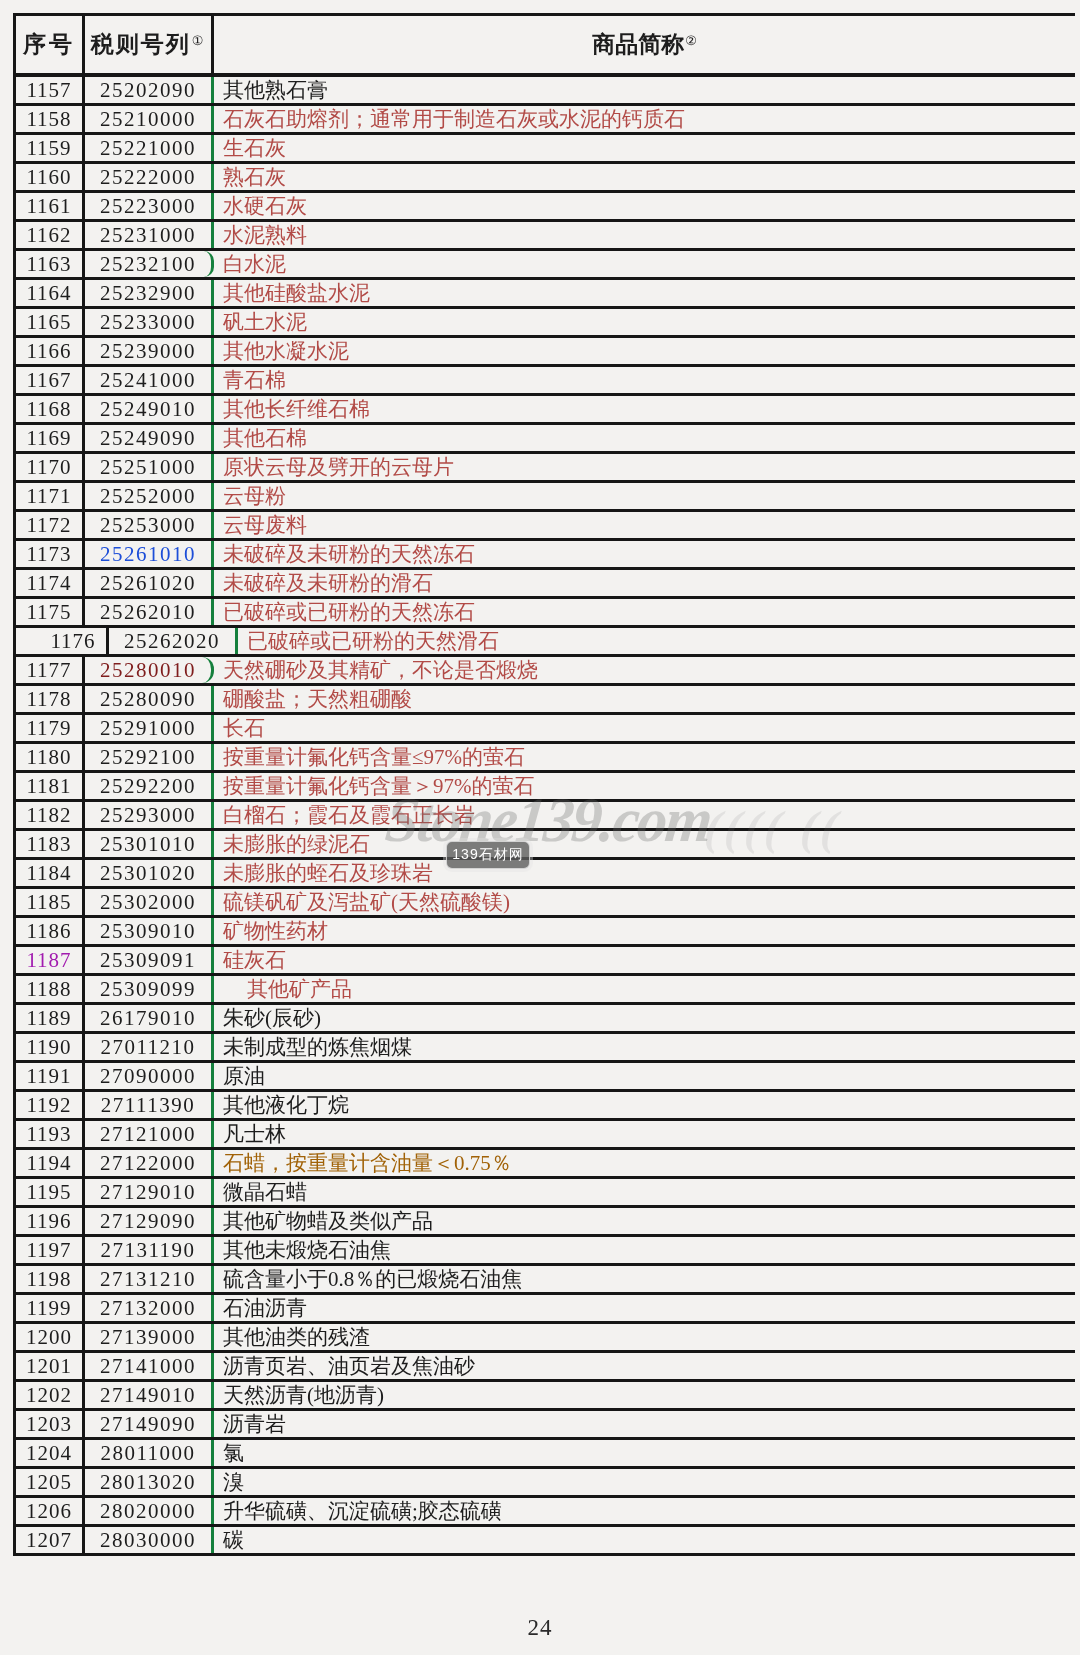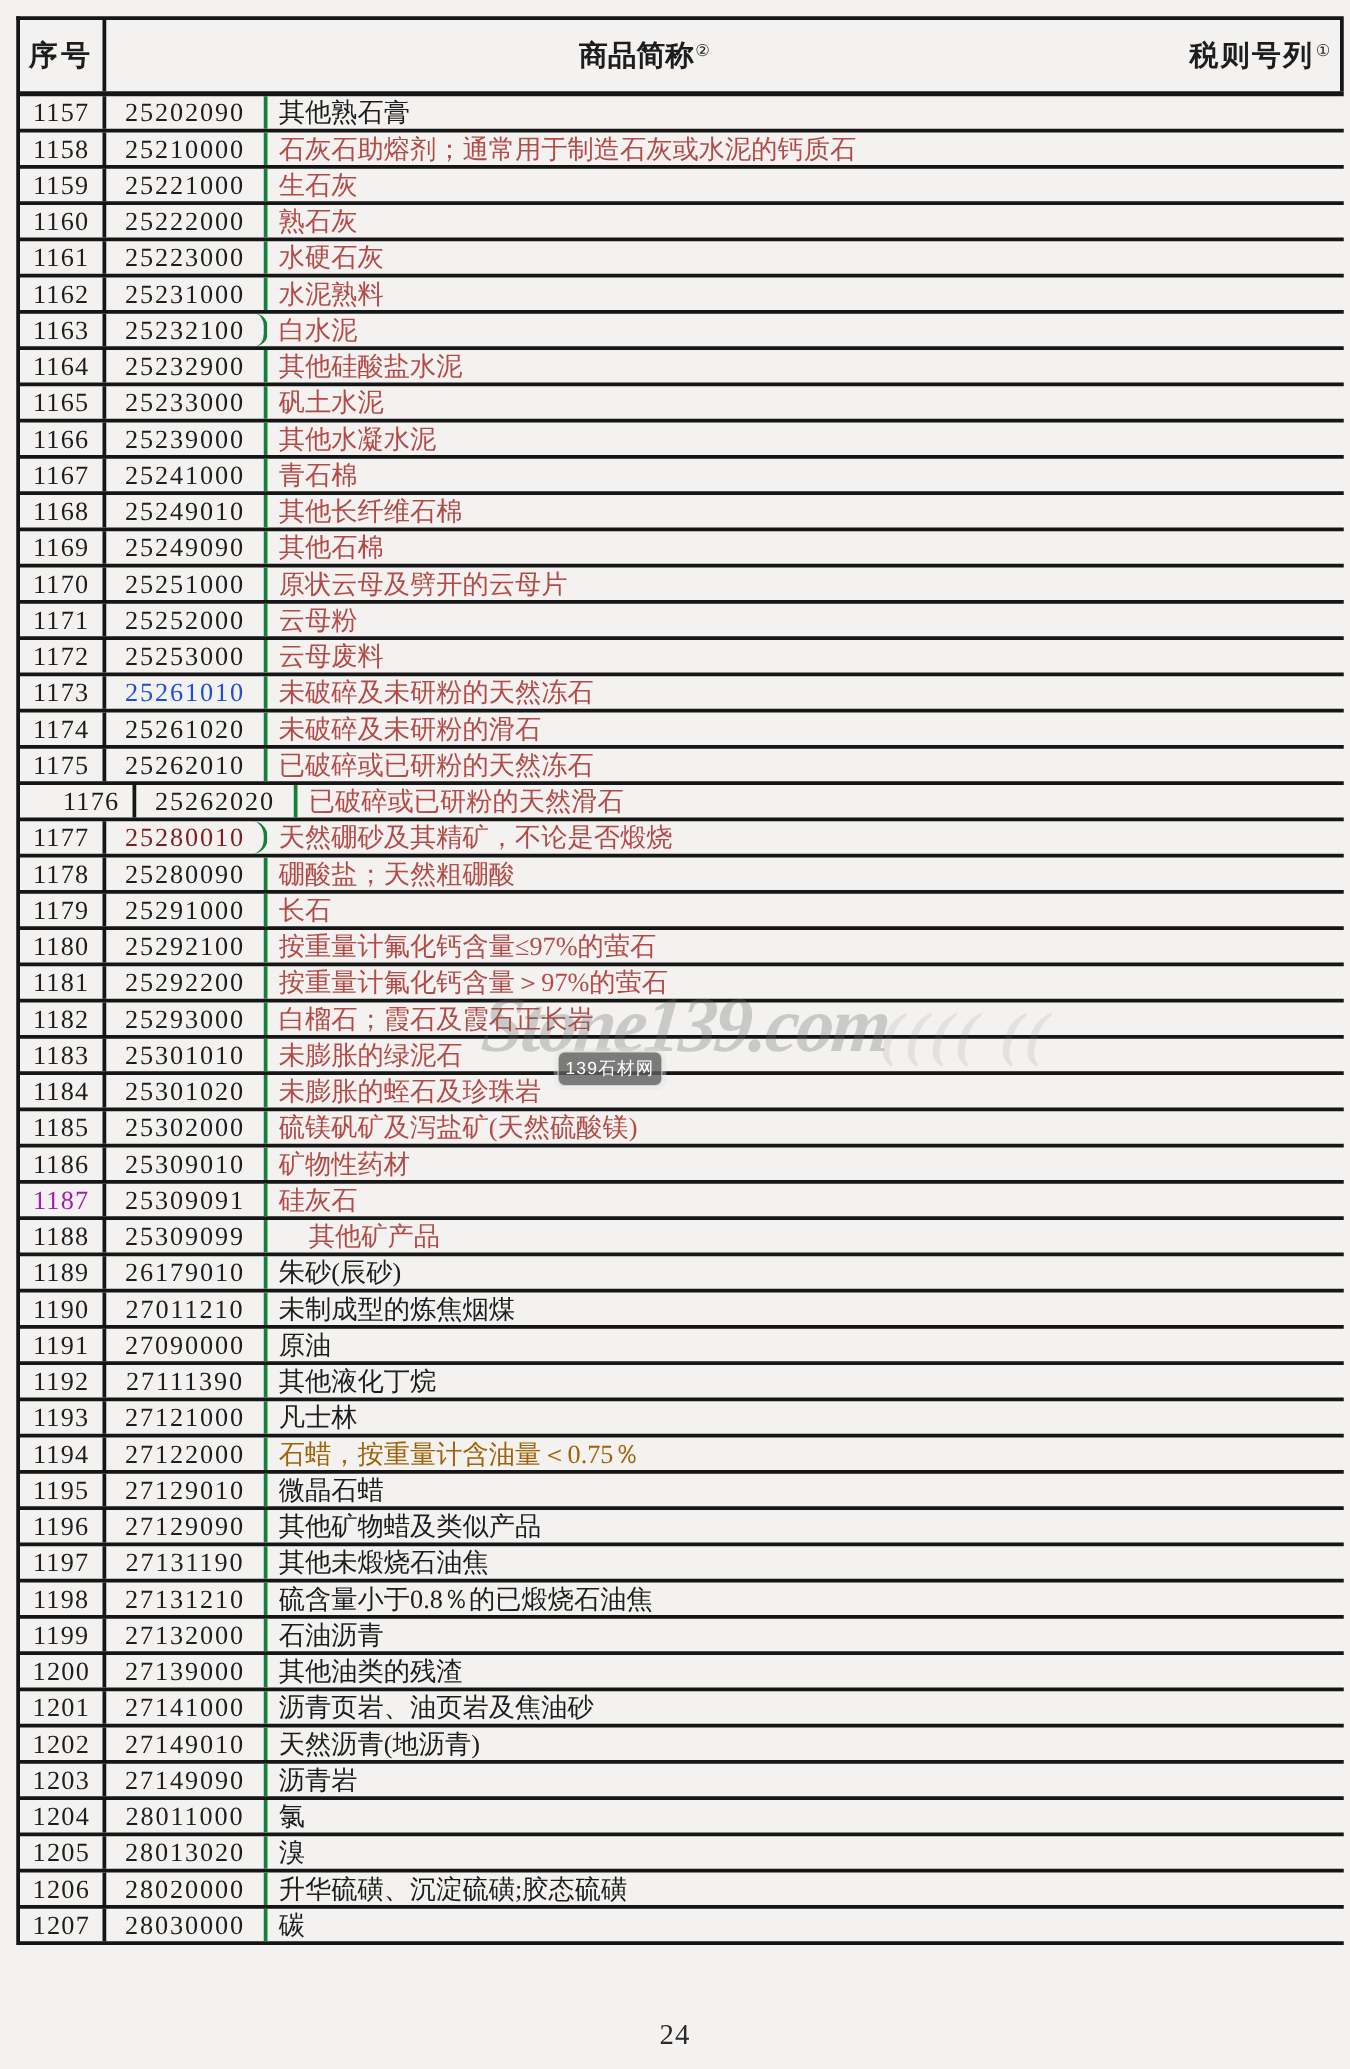--- a/index.html
+++ b/index.html
@@ -78,28 +78,28 @@
 </head>
 <body>
 
 <div class="sheet">
 
   <div class="doc-table">
     <div class="header-row">
       <div class="h-cell h-seq">
         <span>序号</span>
       </div>
+      <div class="h-cell h-code">
+        <span>税则号列</span>
+          <sup>①</sup>
+      </div>
       <div class="h-cell h-name">
         <span>商品简称</span>
           <sup>②</sup>
       </div>
-      <div class="h-cell h-code">
-        <span>税则号列</span>
-          <sup>①</sup>
-      </div>
     </div>
     <div id="rows-container">
         <div class="t-row">
           <div class="c c-seq" style="color: rgb(29, 29, 29);">1157</div>
           <div class="c c-code" style="color: rgb(29, 29, 29);">25202090</div>
           <div class="c c-name" style="color: rgb(29, 29, 29);">其他熟石膏</div>
         </div>
         <div class="t-row">
           <div class="c c-seq" style="color: rgb(29, 29, 29);">1158</div>
           <div class="c c-code" style="color: rgb(29, 29, 29);">25210000</div>

